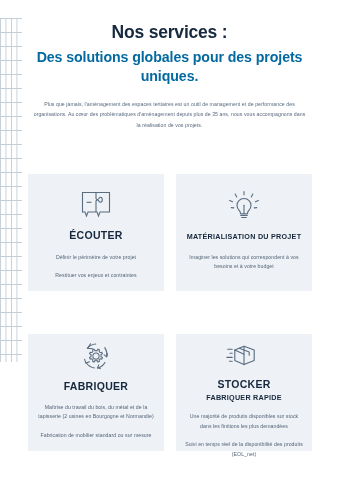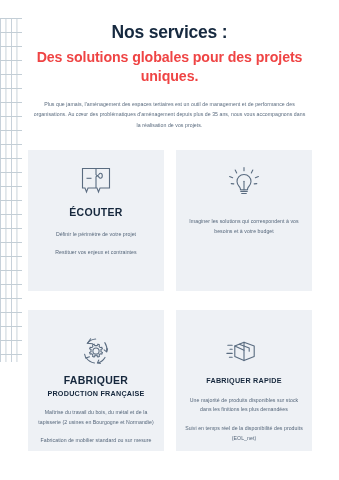--- a/index.html
+++ b/index.html
@@ -46,21 +46,21 @@
     text-align: center;
     color: #16293f;
     font-size: 17.5px;
     font-weight: bold;
     letter-spacing: -0.2px;
     line-height: 1.25;
   }
 
   .title-sub {
     text-align: center;
-    color: #ef4444;
+    color: #0369a1;
     font-size: 14.2px;
     font-weight: bold;
     letter-spacing: -0.1px;
     line-height: 1.32;
     margin-top: 4px;
     padding: 0 26px;
   }
 
   .intro {
     margin: 14px auto 0 auto;
@@ -84,20 +84,21 @@
     column-gap: 12px;
     row-gap: 19px;
   }
 
   .card {
     background: #eef1f5;
     display: flex;
     flex-direction: column;
     align-items: center;
     padding: 14px 9px 10px 9px;
+    margin-top: 24px;
   }
 
   .card-icon {
     height: 36px;
     display: flex;
     align-items: center;
     justify-content: center;
     margin-bottom: 6px;
   }
 
@@ -131,21 +132,21 @@
     color: #55667a;
     font-size: 5.2px;
     line-height: 1.85;
     text-align: center;
     letter-spacing: 0.05px;
   }
 
   .card-para + .card-para { margin-top: 9px; }
 
   
-  .card.row2 { padding-top: 24px; }
+  .card.row2 { padding-top: 4px; }
   .card.row2 .card-body { margin-top: 10px; }
 </style>
 </head>
 <body>
 
 <div id="page">
 
   <div class="grid-strip"></div>
 
   <div class="header">
@@ -174,20 +175,21 @@
     <div class="card">
       <div class="card-icon">
         <svg width="34" height="34" viewBox="0 0 34 34" fill="none" stroke="#5a6c80" stroke-width="1.1" stroke-linecap="round">
           <path d="M17 9.5 c-4.2 0 -7 3.1 -7 6.9 c0 2.8 1.7 4.3 2.7 5.7 c0.7 1 0.8 1.8 0.8 2.6 h7 c0 -0.8 0.1 -1.6 0.8 -2.6 c1 -1.4 2.7 -2.9 2.7 -5.7 c0 -3.8 -2.8 -6.9 -7 -6.9 Z"></path>
           <path d="M13.8 26.4 h6.4"></path>
           <path d="M14.7 28.5 h4.6"></path>
           <path d="M17 16.3 v8.4"></path>
           <path d="M17 2.5 v3.2 M8.2 5.1 l1.5 2.8 M25.8 5.1 l-1.5 2.8 M2.6 11.6 l3 1.2 M31.4 11.6 l-3 1.2 M4.2 18.6 l2.6 0.3 M29.8 18.6 l-2.6 0.3"></path>
         </svg>
       </div>
+      <div class="card-subtitle">MATÉRIALISATION DU PROJET</div>
       <div class="card-body">
         <div class="card-para">Imaginer les solutions qui correspondent à vos besoins et à votre budget</div>
       </div>
     </div>
 
     <div class="card row2">
       <div class="card-icon">
         <svg width="34" height="34" viewBox="0 0 34 34" fill="none" stroke="#5a6c80" stroke-width="1.05" stroke-linecap="round">
           <circle cx="17" cy="17" r="3.1"></circle>
           <path d="M17 11.6 l1.1 0.15 0.85 -1.5 1.45 0.6 -0.25 1.7 0.95 0.95 1.7 -0.25 0.6 1.45 -1.5 0.85 0.15 1.1 -0.15 1.1 1.5 0.85 -0.6 1.45 -1.7 -0.25 -0.95 0.95 0.25 1.7 -1.45 0.6 -0.85 -1.5 -1.1 0.15 -1.1 -0.15 -0.85 1.5 -1.45 -0.6 0.25 -1.7 -0.95 -0.95 -1.7 0.25 -0.6 -1.45 1.5 -0.85 -0.15 -1.1 0.15 -1.1 -1.5 -0.85 0.6 -1.45 1.7 0.25 0.95 -0.95 -0.25 -1.7 1.45 -0.6 0.85 1.5 Z"></path>
@@ -195,37 +197,37 @@
           <path d="M28.6 14.7 l-0.9 3.1 -2.6 -1.9"></path>
           <path d="M8.6 9 a12 12 0 0 1 8.1 -3.9"></path>
           <path d="M11.6 4.7 l-3.2 4.5 5.2 0.5"></path>
           <path d="M7.2 23.7 a12 12 0 0 0 8.3 5.2"></path>
           <path d="M5.6 20.2 l1.2 3.9 3.7 -1.3"></path>
           <path d="M26 23.4 a12 12 0 0 1 -7.3 5.5"></path>
           <path d="M21.4 29.5 l-2.9 -0.7 1.3 -2.8"></path>
         </svg>
       </div>
       <div class="card-title">FABRIQUER</div>
-      <div class="card-subtitle">PRODUCTION FRANÇAISE</div>
       <div class="card-body">
         <div class="card-para">Maîtrise du travail du bois, du métal et de la tapisserie (2 usines en Bourgogne et Normandie)</div>
         <div class="card-para">Fabrication de mobilier standard ou sur mesure</div>
       </div>
     </div>
 
     <div class="card row2">
       <div class="card-icon">
         <svg width="36" height="34" viewBox="0 0 36 34" fill="none" stroke="#5a6c80" stroke-width="1.1" stroke-linecap="round" stroke-linejoin="round">
           <path d="M18 8.2 L28.2 12.1 L28.2 22.4 L18 26.6 L18 16.3 Z"></path>
           <path d="M18 8.2 L8.8 12.1 L8.8 22.4 L18 26.6"></path>
           <path d="M8.8 12.1 L18 16.3"></path>
           <path d="M13.3 10.2 L23.2 14.1 L23.2 17.3"></path>
           <path d="M6.2 11.2 H1.8 M6.2 15.3 H4.0 M6.2 19.4 H0.9 M6.2 23.3 H3.4"></path>
         </svg>
       </div>
+      <div class="card-title">STOCKER</div>
       <div class="card-subtitle">FABRIQUER RAPIDE</div>
       <div class="card-body">
         <div class="card-para">Une majorité de produits disponibles sur stock dans les finitions les plus demandées</div>
         <div class="card-para">Suivi en temps réel de la disponibilité des produits (EOL_net)</div>
       </div>
     </div>
 
   </div>
 </div>
 

